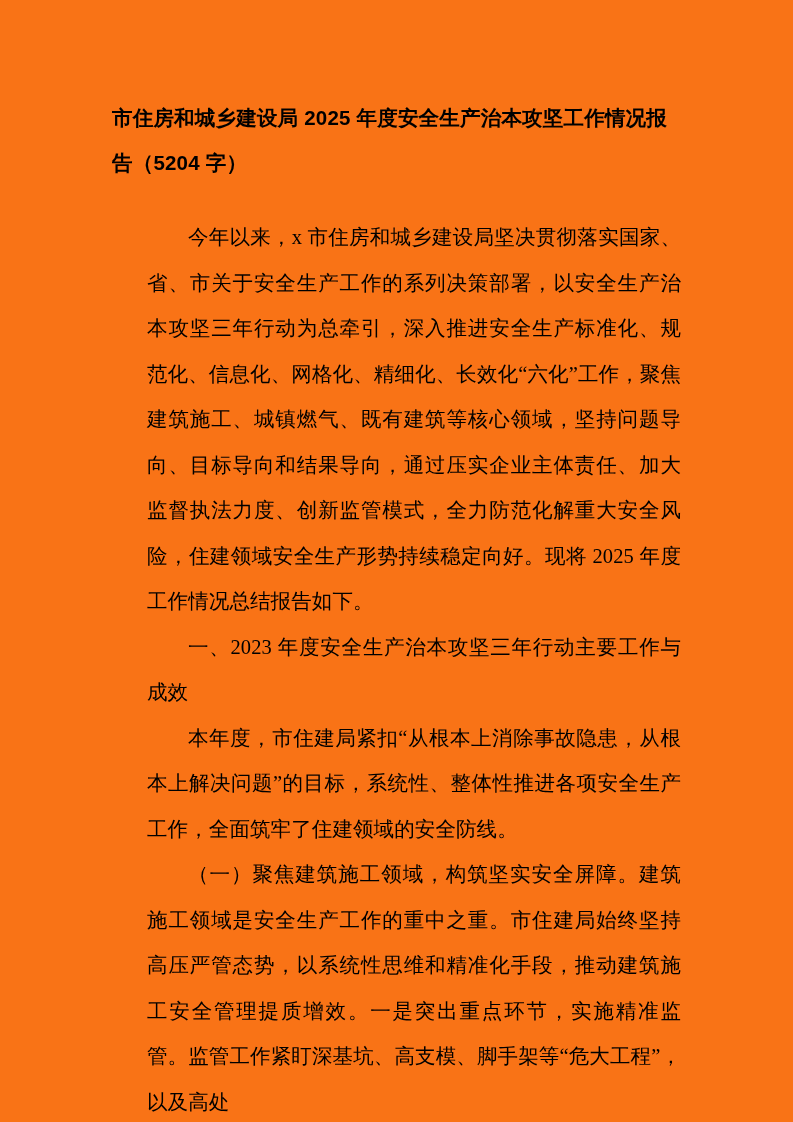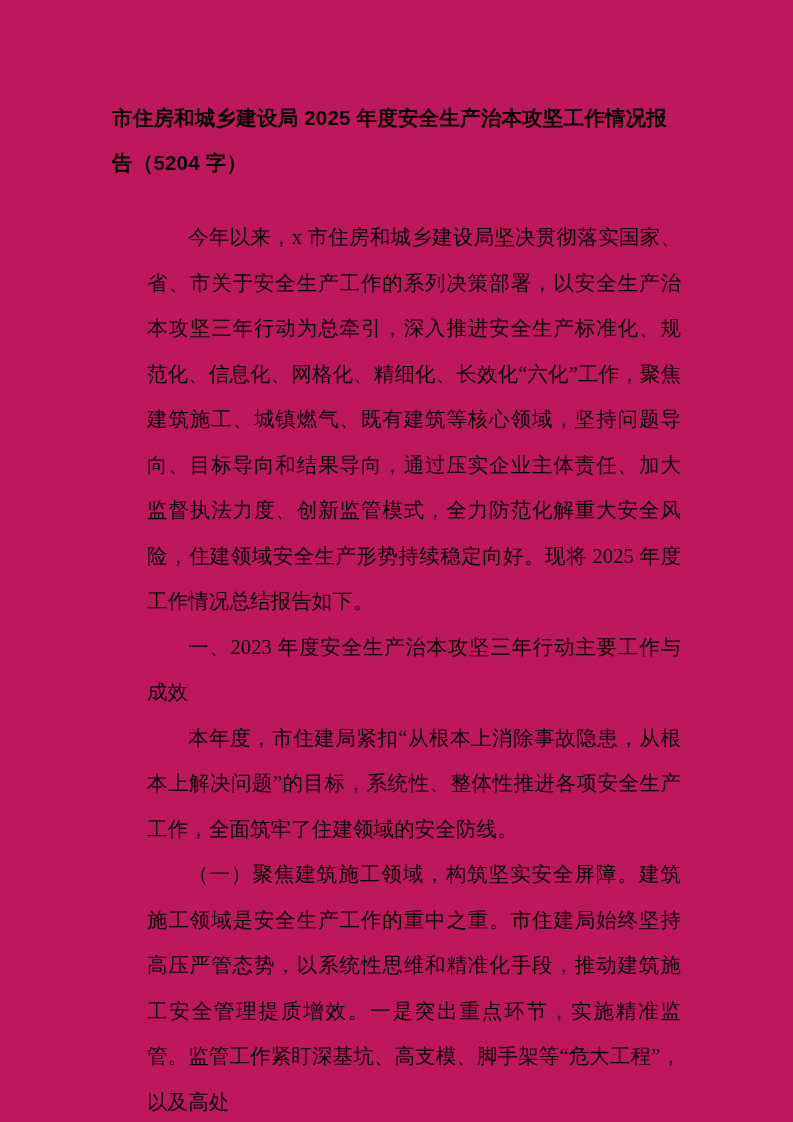--- a/index.html
+++ b/index.html
@@ -12,21 +12,21 @@
     height: 1122px;
     font-family: "Liberation Serif", "DejaVu Serif", serif;
     color: #000000;
   }
   .page {
     position: relative;
     width: 793px;
     height: 1122px;
     box-sizing: border-box;
     padding: 95px 112px 60px 112px;
-    background: #be185d;
+    background: #f97316;
   }
   .doc-title {
     font-family: "Liberation Sans", "DejaVu Sans", sans-serif;
     font-size: 20.5px;
     font-weight: 700;
     line-height: 45px;
     letter-spacing: 0.2px;
     text-align: left;
     margin: 0 0 0 0;
     color: #000;

